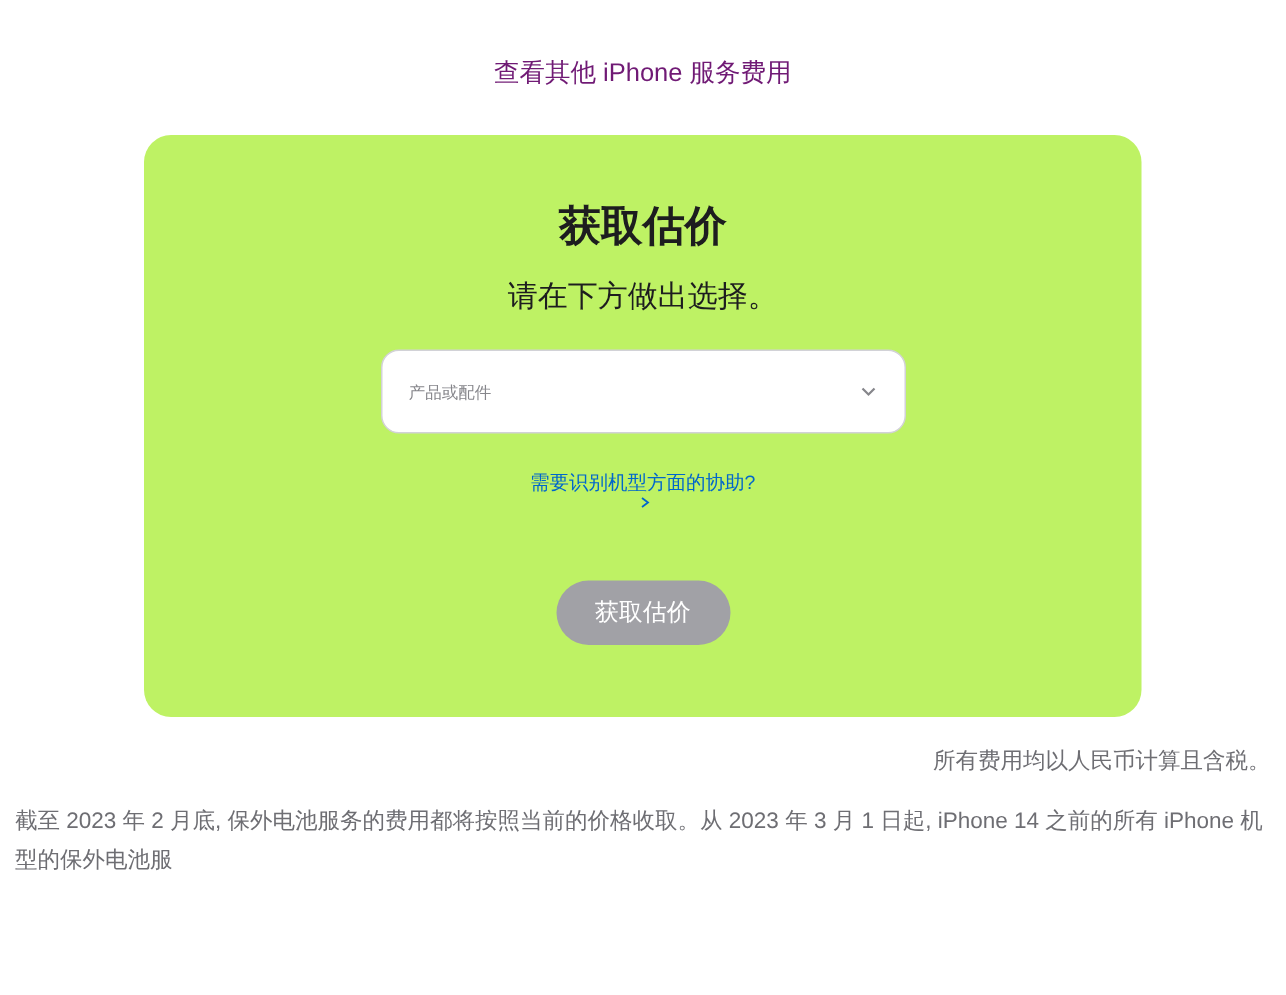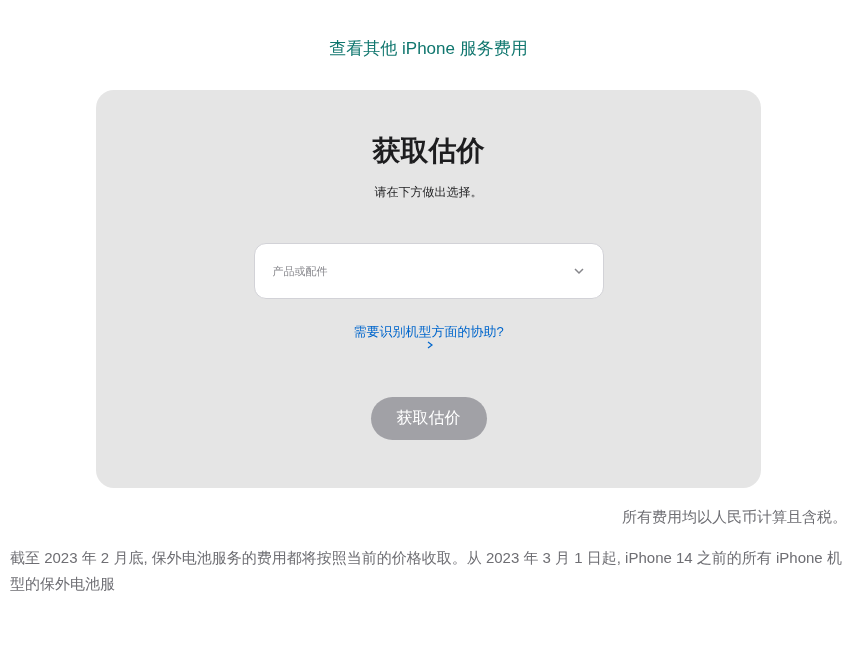--- a/index.html
+++ b/index.html
@@ -13,42 +13,42 @@
       width: 857px;
       height: 663px;
       position: relative;
     }
     .top-link {
       text-align: center;
       padding-top: 37px;
       padding-bottom: 30px;
     }
     .top-link a {
-      color: #0f766e;
+      color: #701a75;
       text-decoration: none;
       font-size: 17px;
     }
     .card {
-      background: #e5e5e5;
+      background: #bef264;
       border-radius: 18px;
       width: 665px;
       margin: 0 auto;
       padding: 42px 40px 48px 40px;
       text-align: center;
     }
     .card-title {
       font-size: 28px;
       font-weight: 600;
       color: #1d1d1f;
       margin-bottom: 14px;
     }
     .card-subtitle {
-      font-size: 12px;
+      font-size: 20px;
       color: #1d1d1f;
-      margin-bottom: 42px;
+      margin-bottom: 22px;
     }
     .select-wrapper {
       position: relative;
       width: 350px;
       margin: 0 auto 20px auto;
     }
     .select-box {
       width: 100%;
       height: 56px;
       background: #fff;

